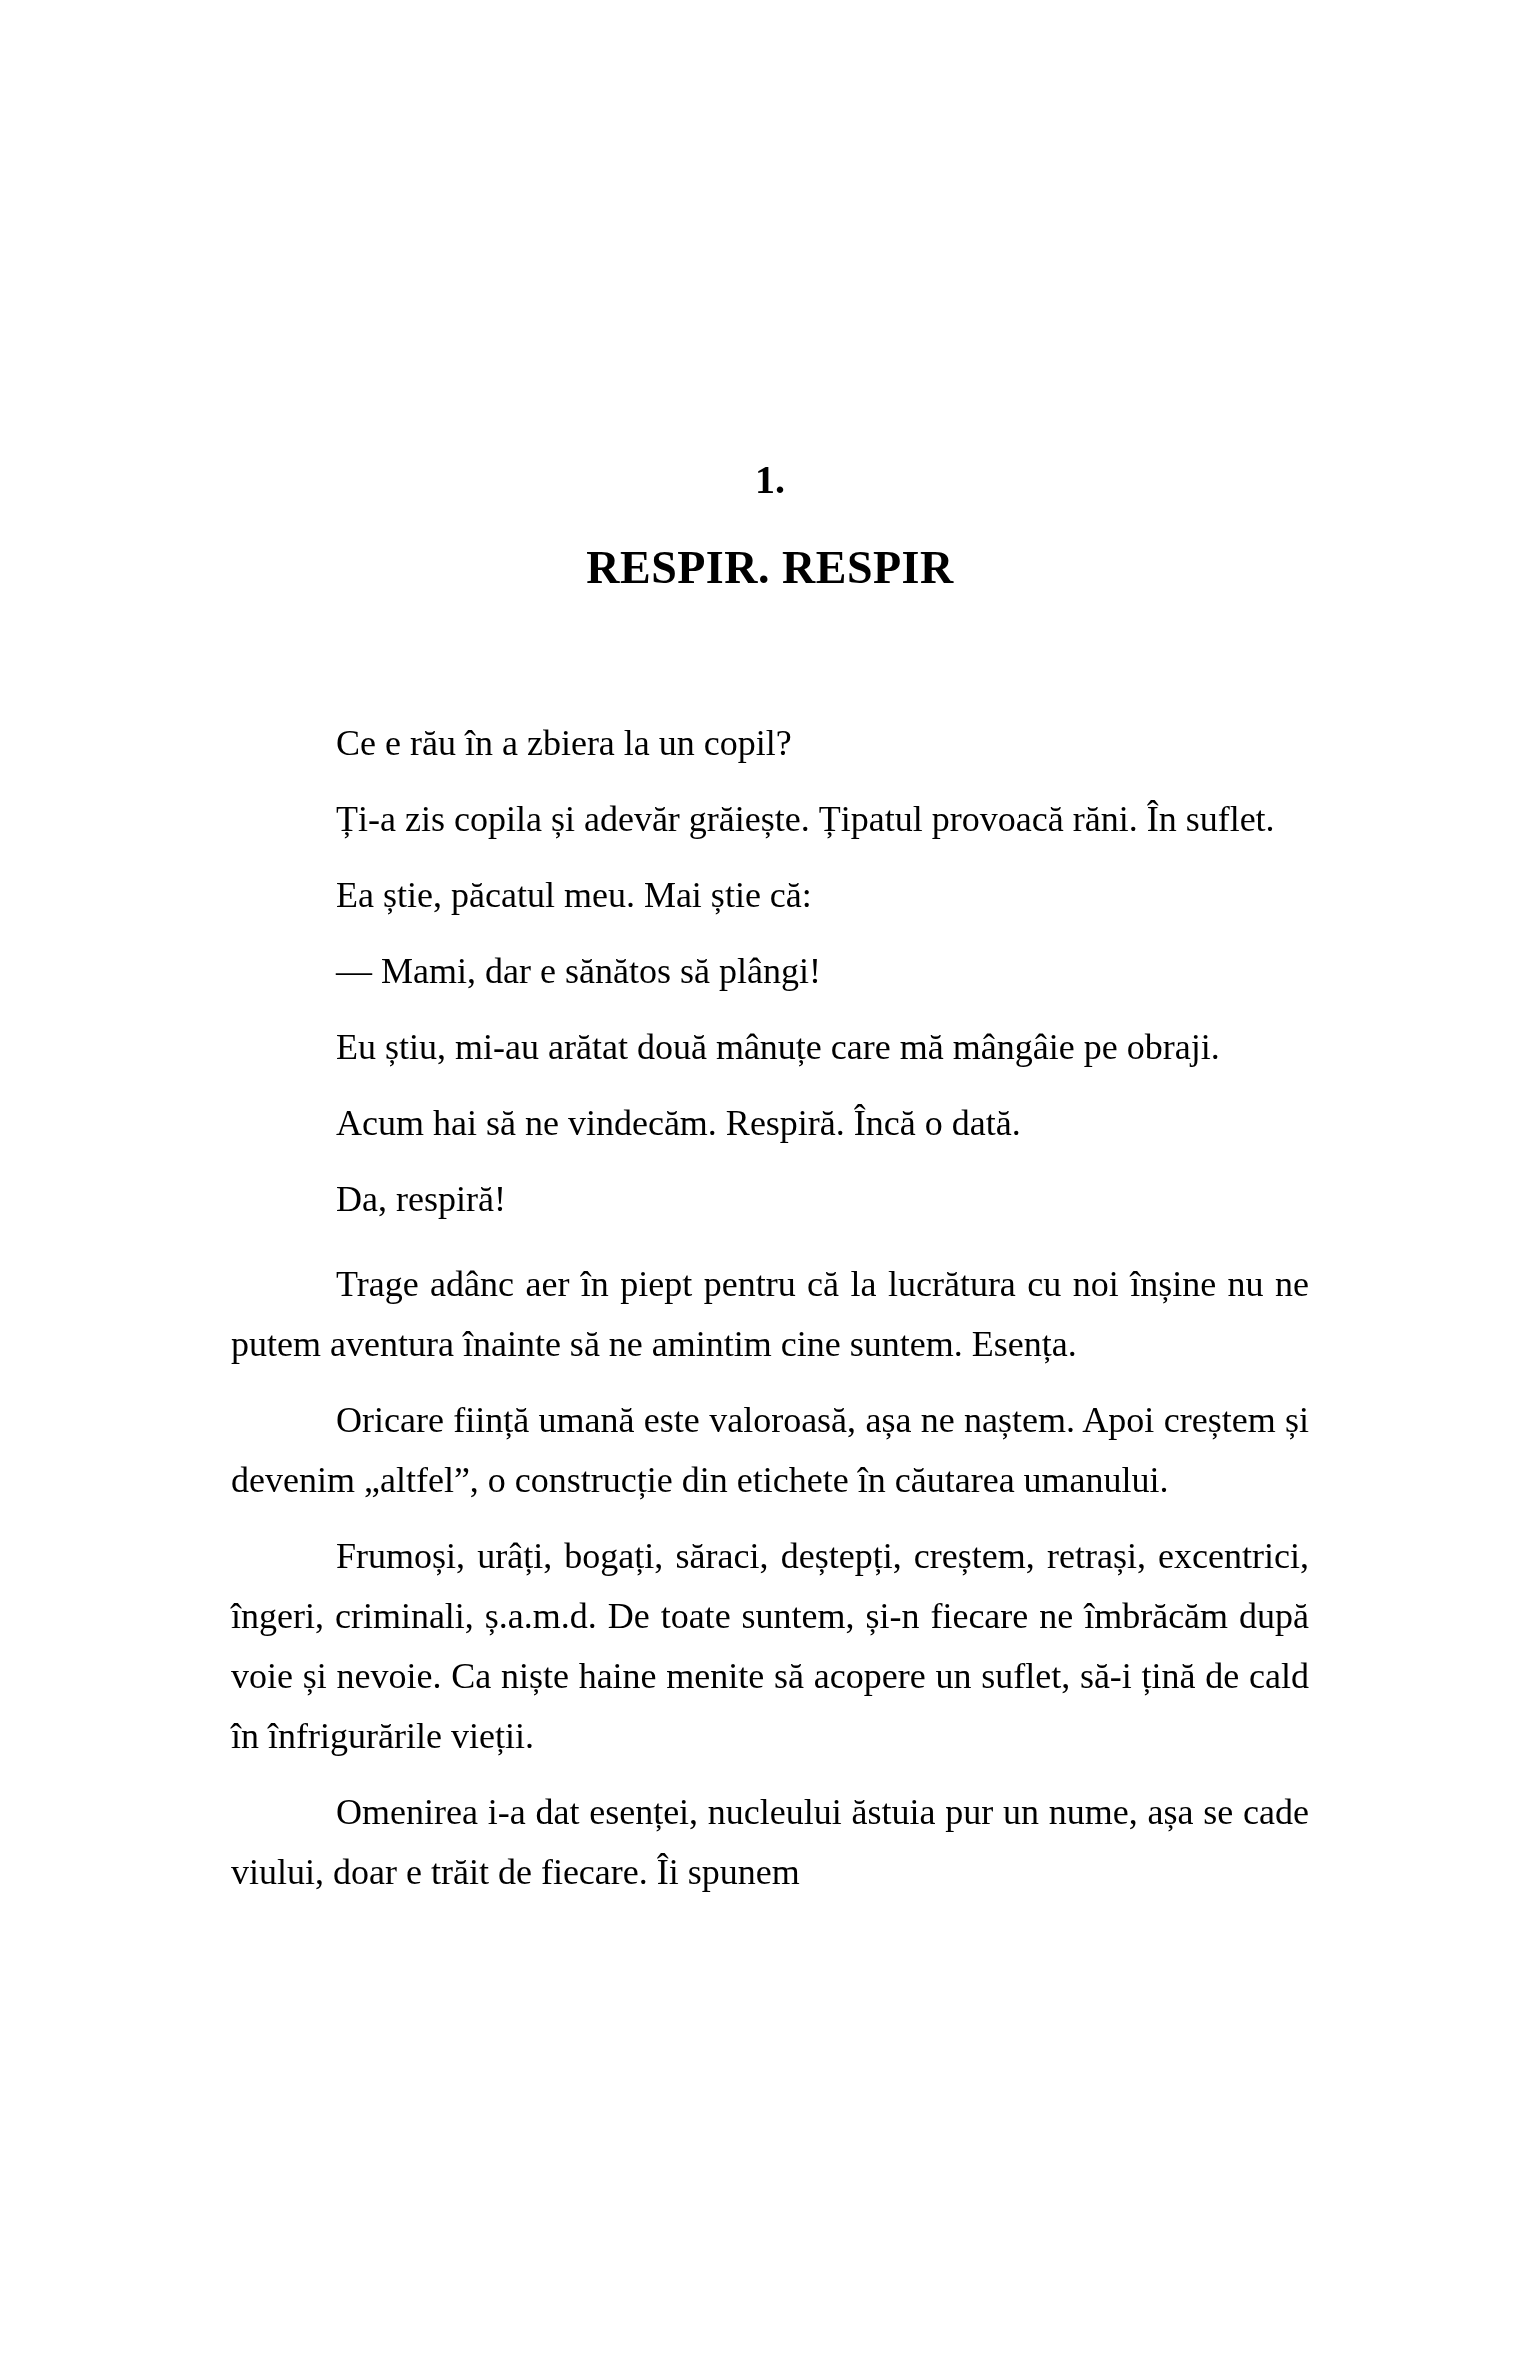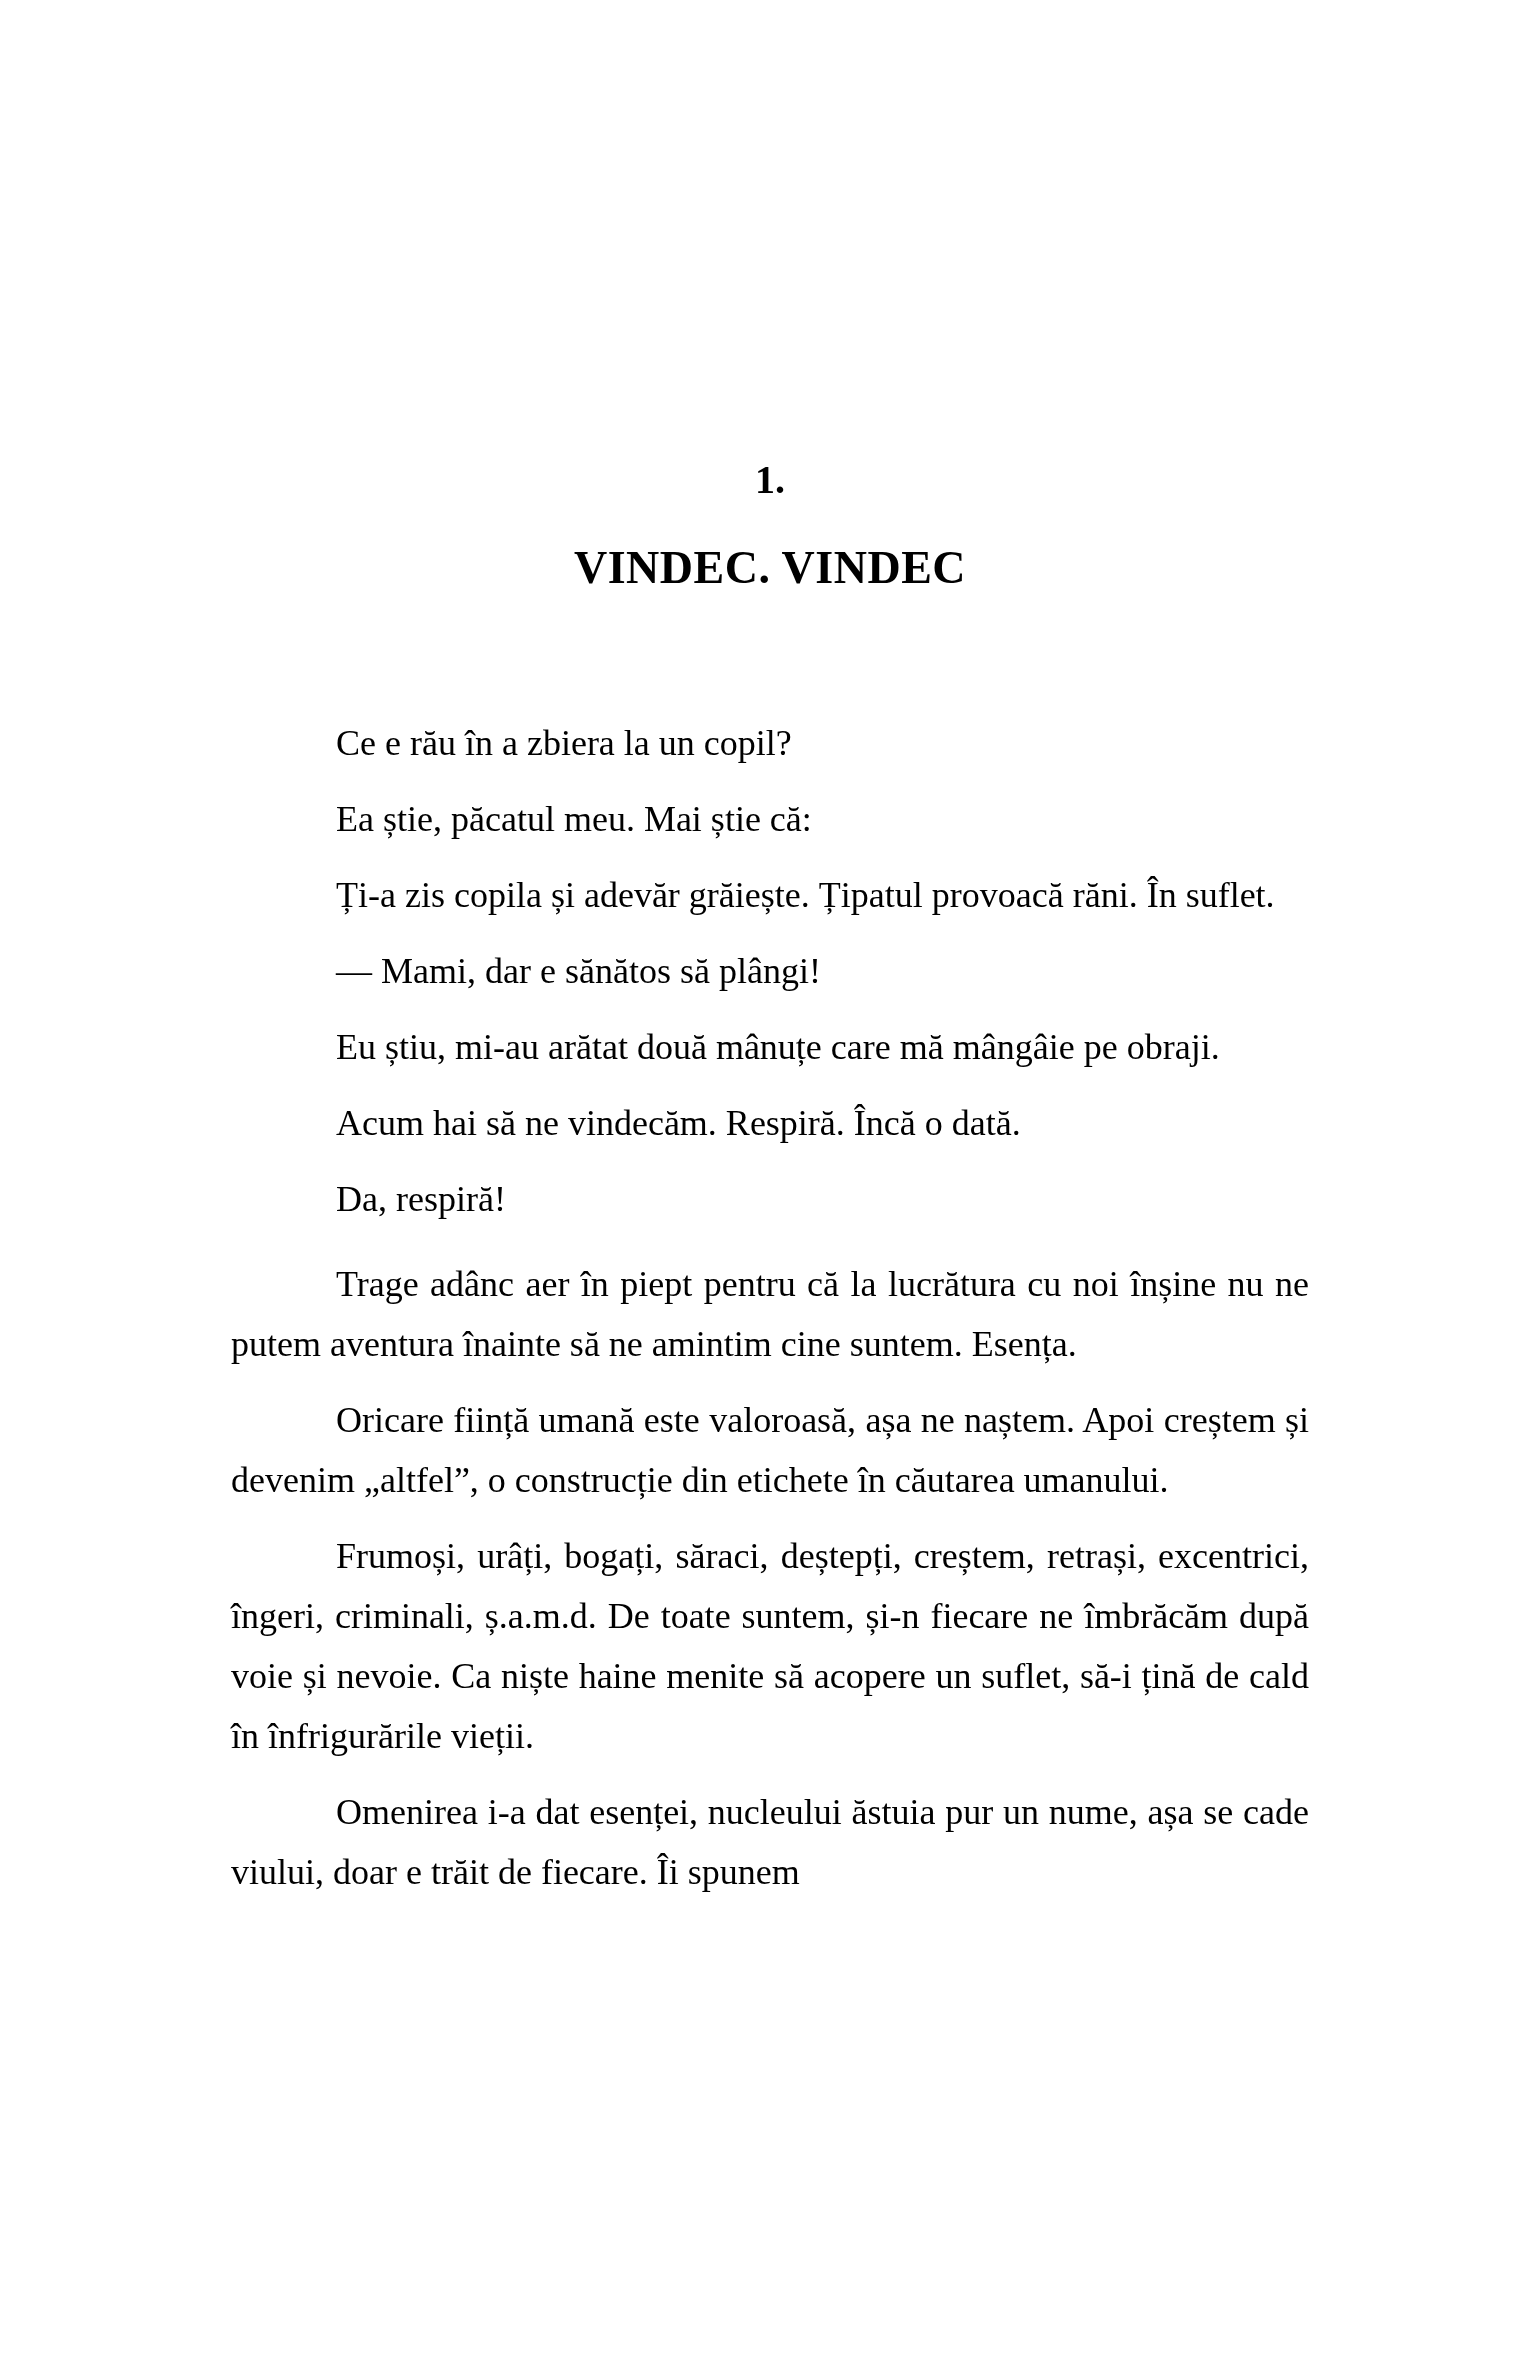--- a/index.html
+++ b/index.html
@@ -52,26 +52,26 @@
   .seg-italic {
   }
 </style>
 </head>
 <body>
 
 <main class="page">
   <div class="content">
     <header>
       <div class="chapter-number">1.</div>
-      <h1 class="chapter-title">VINDEC. VINDEC</h1>
+      <h1 class="chapter-title">RESPIR. RESPIR</h1>
     </header>
     <section class="body-text" id="body-text">
         <p><span>Ce e rău în a zbiera la un copil?</span></p>
+        <p><span>Ți-a zis copila și adevăr grăiește. Țipatul provoacă răni. În suflet.</span></p>
         <p><span>Ea știe, păcatul meu. Mai știe că:</span></p>
-        <p><span>Ți-a zis copila și adevăr grăiește. Țipatul provoacă răni. În suflet.</span></p>
         <p><span>— </span><span class="seg-italic">Mami, dar e sănătos să plângi!</span></p>
         <p><span>Eu știu, mi-au arătat două mânuțe care mă mângâie pe obraji.</span></p>
         <p><span>Acum hai să ne vindecăm. Respiră. Încă o dată.</span></p>
         <p><span>Da, respiră!</span></p>
         <p class="space-before"><span>Trage adânc aer în piept pentru că </span><span class="seg-italic">la lucrătura cu noi înșine nu ne putem aventura înainte să ne amintim cine suntem. Esența.</span></p>
         <p><span>Oricare ființă umană este valoroasă, așa ne naștem. Apoi creștem și devenim „altfel”, o construcție din etichete în căutarea umanului.</span></p>
         <p><span>Frumoși, urâți, bogați, săraci, deștepți, creștem, retrași, excentrici, îngeri, criminali, ș.a.m.d. De toate suntem, și-n fiecare ne îmbrăcăm după voie și nevoie. Ca niște haine menite să acopere un suflet, să-i țină de cald în înfrigurările vieții.</span></p>
         <p><span>Omenirea i-a dat esenței, nucleului ăstuia pur un nume, așa se cade viului, doar e trăit de fiecare. Îi spunem</span></p>
       </section>
   </div>

